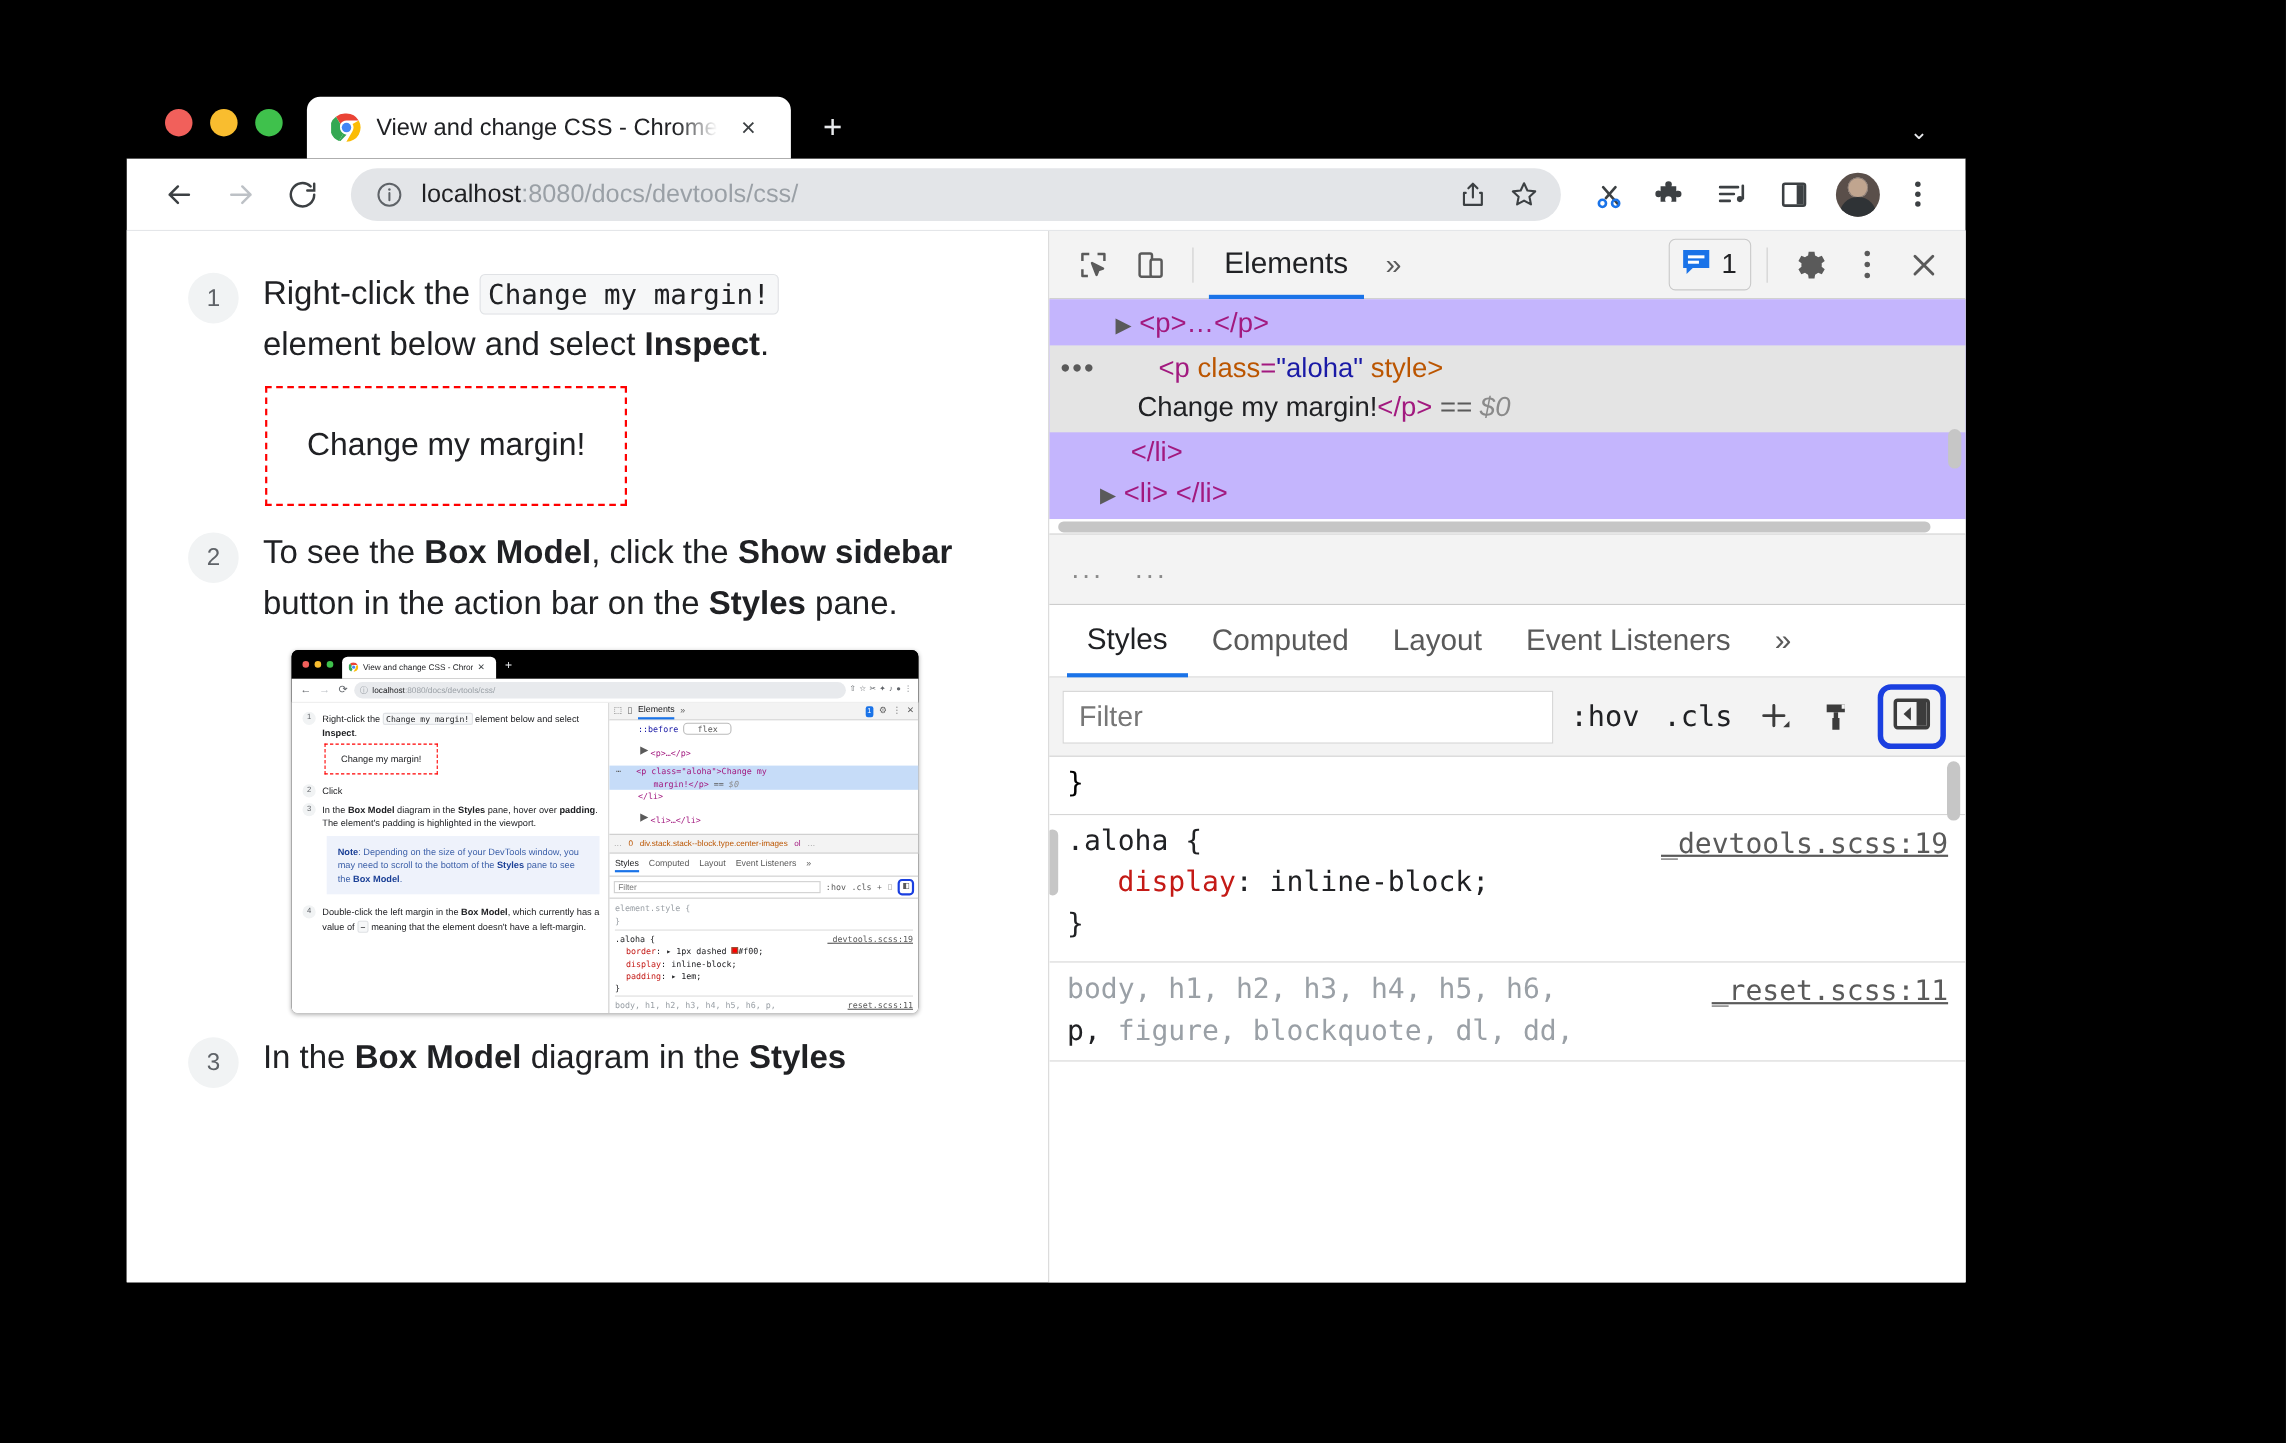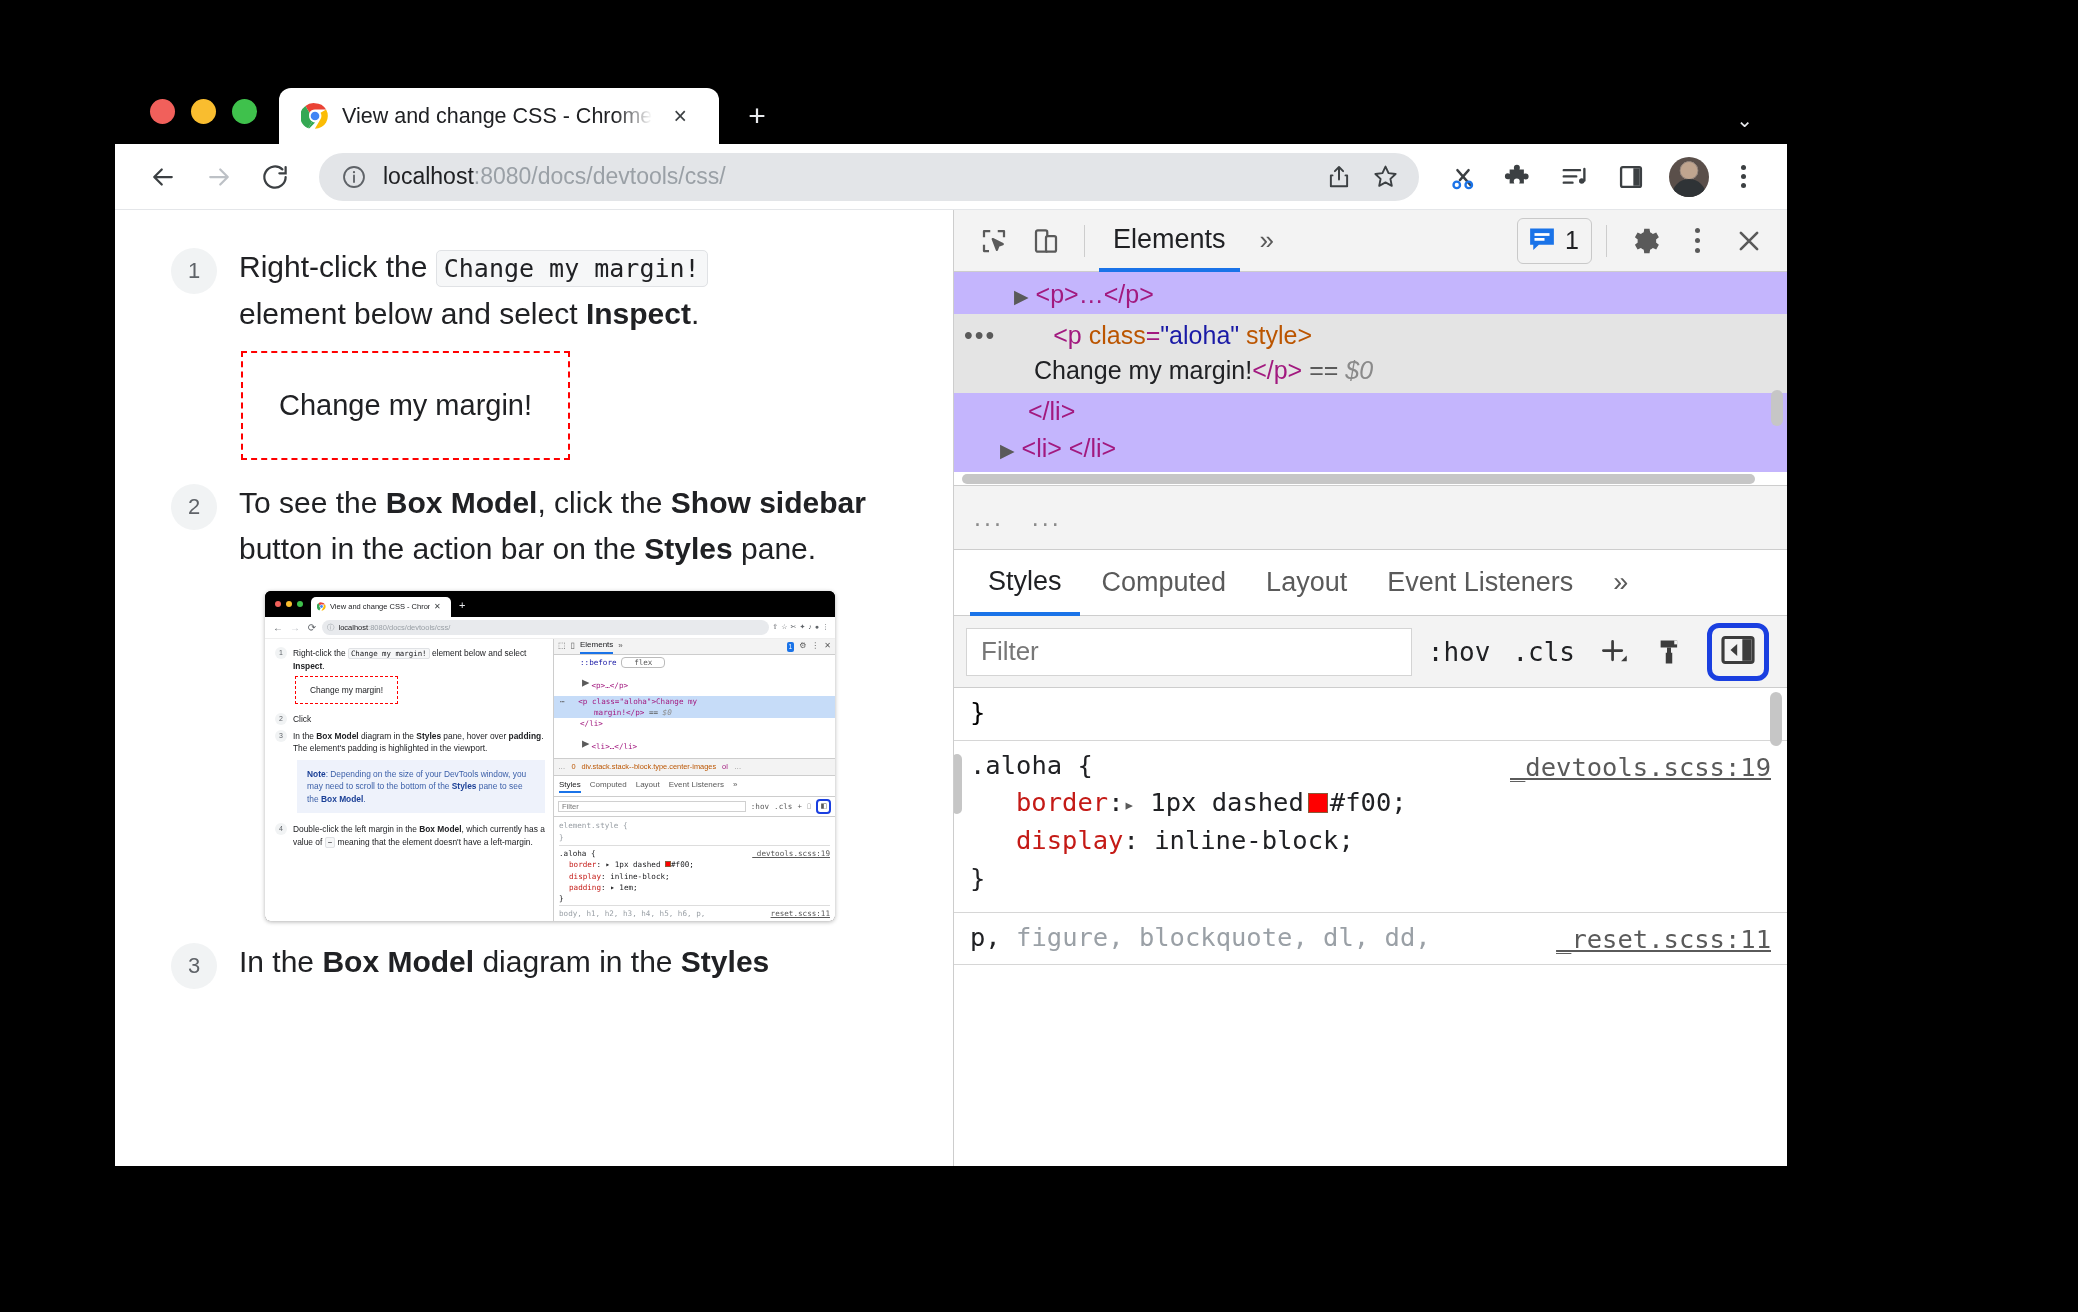--- a/index.html
+++ b/index.html
@@ -830,31 +830,28 @@
       <div class="css-pane">
         <div class="leftgrip"></div>
         <div class="rule">
           <div>}</div>
         </div>
 
         <div class="rule" style="padding-bottom:14px">
           <span class="link">_devtools.scss:19</span>
           <div class="sel-name">.aloha {</div>
           <div style="padding-left:46px">
-            <span class="prop">border</span><span class="val">:</span><span class="tri">▸</span>
-            <span class="val">1px dashed</span><span class="swatch"></span><span class="val">#f00</span><span class="val">;</span>
-          </div>
-          <div style="padding-left:46px">
             <span class="prop">display</span><span class="val">: </span><span class="val">inline-block</span><span class="val">;</span>
           </div>
           <div class="sel-name">}</div>
         </div>
 
         <div class="rule">
           <span class="link">_reset.scss:11</span>
+          <div class="sel-muted">body, h1, h2, h3, h4, h5, h6,</div>
           <div><span class="sel-name">p,</span><span class="sel-muted"> figure, blockquote, dl, dd,</span></div>
         </div>
 
         <div class="vscroll-css"></div>
       </div>
 
     </div>
   </div>
 </div>
 

